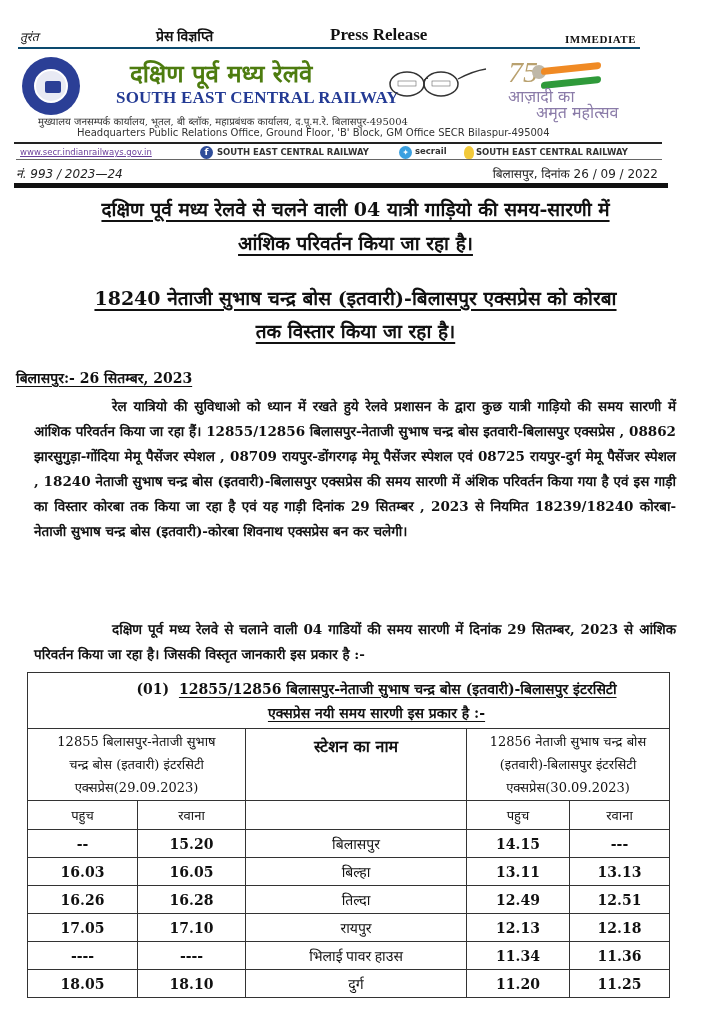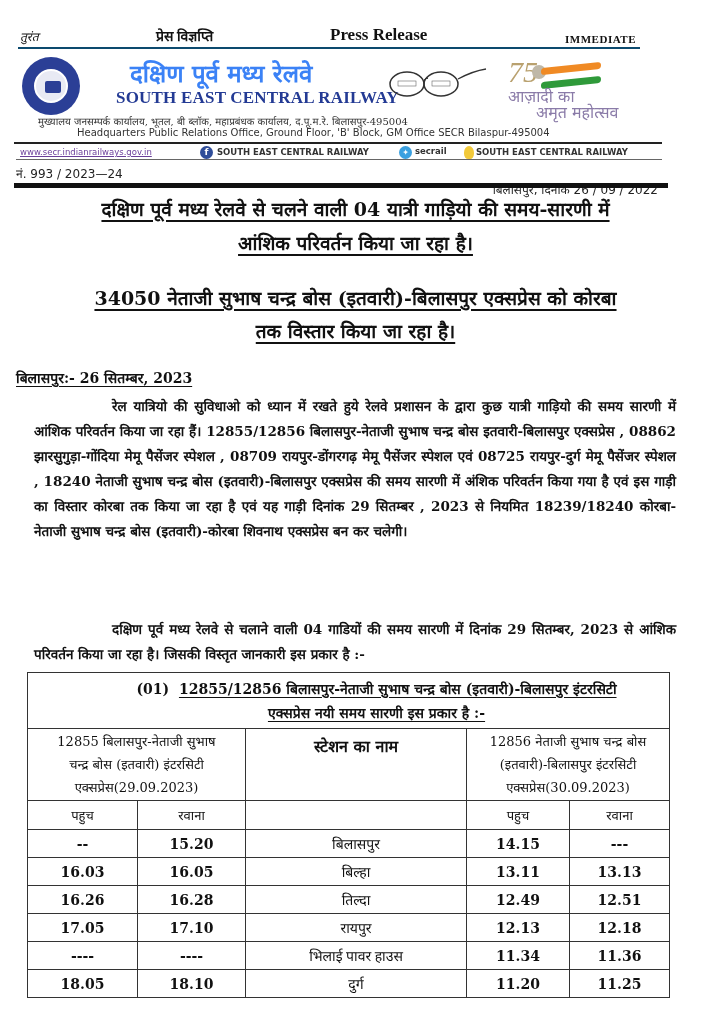--- a/index.html
+++ b/index.html
@@ -10,21 +10,21 @@
   .topline span { position: absolute; bottom: 2px; font-weight: bold; }
   .tl-hi { left: 2px; font-size: 12px; font-style: italic; font-weight: normal !important; }
   .tl-press-hi { left: 138px; font-size: 14px; }
   .tl-press-en { left: 312px; font-size: 17px; }
   .tl-imm { right: 4px; font-size: 11px; letter-spacing: 0.5px; }
 
   .logo-ir { position: absolute; left: 22px; top: 57px; width: 58px; height: 58px; border-radius: 50%; background: #2b3f96; }
   .logo-ir .inner { position: absolute; left: 12px; top: 12px; width: 34px; height: 34px; border-radius: 50%; background: #e8eaf4; border: 2px solid #fff; }
   .logo-ir .engine { position: absolute; left: 9px; top: 10px; width: 16px; height: 12px; background: #2b3f96; border-radius: 2px; }
 
-  .org-hi { position: absolute; left: 130px; top: 56px; font-family: "DejaVu Sans", sans-serif; font-size: 24px; color: #3b82f6; font-weight: bold; }
+  .org-hi { position: absolute; left: 130px; top: 56px; font-family: "DejaVu Sans", sans-serif; font-size: 24px; color: #4d7c0f; font-weight: bold; }
   .org-en { position: absolute; left: 116px; top: 88px; font-family: "Liberation Serif", serif; font-size: 17px; color: #233a94; font-weight: bold; letter-spacing: 0.2px; }
 
   .swachh { position: absolute; left: 383px; top: 65px; width: 105px; height: 34px; }
   .azadi { position: absolute; left: 496px; top: 55px; width: 150px; height: 65px; text-align: right; }
   .azadi .n75 { position: absolute; left: 12px; top: 0; font-size: 30px; color: #b9a16f; font-style: italic; font-family: "Liberation Serif", serif; }
   .azadi .flag1 { position: absolute; left: 45px; top: 10px; width: 60px; height: 7px; background: #f08a24; transform: skewY(-6deg); border-radius: 4px; }
   .azadi .flag2 { position: absolute; left: 45px; top: 24px; width: 60px; height: 7px; background: #2f9a3a; transform: skewY(-6deg); border-radius: 4px; }
   .azadi .chakra { position: absolute; left: 36px; top: 10px; width: 14px; height: 14px; border-radius: 50%; background: #bfb8a8; }
   .azadi .t1 { position: absolute; left: 12px; top: 30px; font-family: "DejaVu Sans", sans-serif; font-size: 16px; color: #8a7ba8; }
   .azadi .t2 { position: absolute; left: 40px; top: 46px; font-family: "DejaVu Sans", sans-serif; font-size: 16px; color: #8a7ba8; }
@@ -36,22 +36,22 @@
   .social { position: absolute; left: 16px; top: 146px; width: 646px; height: 14px; font-family: "DejaVu Sans", sans-serif; font-size: 8.5px; font-weight: bold; color: #333; border-bottom: 1px solid #666; }
   .social .url { position: absolute; left: 4px; top: 1px; color: #6b3f9a; text-decoration: underline; font-weight: normal; }
   .social .fb { position: absolute; left: 184px; top: 0; width: 13px; height: 13px; border-radius: 50%; background: #2f4d99; color: #fff; font-size: 9px; text-align: center; line-height: 13px; }
   .social .fbt { position: absolute; left: 201px; top: 1px; }
   .social .tw { position: absolute; left: 383px; top: 0; width: 13px; height: 13px; border-radius: 50%; background: #3aa0e0; color: #fff; font-size: 8px; text-align: center; line-height: 13px; }
   .social .twt { position: absolute; left: 399px; top: 0; }
   .social .koo { position: absolute; left: 448px; top: 0; width: 10px; height: 13px; border-radius: 50% 50% 40% 40%; background: #f2c93a; }
   .social .koot { position: absolute; left: 460px; top: 1px; }
 
   .refline { position: absolute; left: 16px; top: 163px; width: 646px; height: 18px; font-family: "DejaVu Sans", sans-serif; font-size: 12px; color: #222; }
-  .refline .no { position: absolute; left: 0; top: 2px; }
-  .refline .date { position: absolute; right: 4px; top: 18px; padding-left: 25px; }
+  .refline .no { position: absolute; left: 0; top: 2px; font-style: italic; }
+  .refline .date { position: absolute; right: 4px; top: 2px; padding-left: 25px; }
   .rule2 { position: absolute; left: 14px; top: 183px; width: 654px; height: 5px; background: #111; }
 
   .headline { position: absolute; left: 0; width: 711px; text-align: center; font-family: "DejaVu Serif", serif; font-weight: bold; font-size: 19px; color: #111; }
   .headline span { text-decoration: underline; text-underline-offset: 4px; text-decoration-thickness: 2px; }
   .h1a { top: 196px; }
   .h1b { top: 230px; }
   .h2a { top: 285px; }
   .h2b { top: 318px; }
 
   .dateline { position: absolute; left: 16px; top: 368px; font-family: "DejaVu Serif", serif; font-weight: bold; font-size: 14px; text-decoration: underline; text-underline-offset: 3px; }
@@ -122,21 +122,21 @@
 </div>
 
 <div class="refline">
   <span class="no">नं. 993 / 2023—24</span>
   <span class="date">बिलासपुर, दिनांक 26 / 09 / 2022</span>
 </div>
 <div class="rule2"></div>
 
 <div class="headline h1a"><span>दक्षिण पूर्व मध्य रेलवे से चलने वाली 04 यात्री गाड़ियो की समय-सारणी में</span></div>
 <div class="headline h1b"><span>आंशिक परिवर्तन किया जा रहा है।</span></div>
-<div class="headline h2a"><span>34050 नेताजी सुभाष चन्द्र बोस (इतवारी)-बिलासपुर एक्सप्रेस को कोरबा</span></div>
+<div class="headline h2a"><span>18240 नेताजी सुभाष चन्द्र बोस (इतवारी)-बिलासपुर एक्सप्रेस को कोरबा</span></div>
 <div class="headline h2b"><span>तक विस्तार किया जा रहा है।</span></div>
 
 <div class="dateline">बिलासपुर:- 26 सितम्बर,  2023</div>
 
 <div class="para p1"><span class="indent"></span><span>रेल यात्रियो की सुविधाओ को ध्यान में रखते हुये    रेलवे प्रशासन  के द्वारा कुछ यात्री गाड़ियो की समय सारणी में आंशिक परिवर्तन किया जा रहा हैं। 12855/12856 बिलासपुर-नेताजी सुभाष चन्द्र बोस इतवारी-बिलासपुर एक्सप्रेस   , 08862 झारसुगुड़ा-गोंदिया मेमू पैसेंजर स्पेशल    , 08709 रायपुर-डोंगरगढ़ मेमू पैसेंजर स्पेशल एवं 08725 रायपुर-दुर्ग  मेमू पैसेंजर स्पेशल      , 18240 नेताजी सुभाष चन्द्र बोस (इतवारी)-बिलासपुर एक्सप्रेस की समय  सारणी में अंशिक परिवर्तन किया गया है एवं इस गाड़ी का विस्तार कोरबा तक किया जा रहा है एवं यह गाड़ी दिनांक 29 सितम्बर     , 2023  से नियमित 18239/18240 कोरबा-नेताजी सुभाष चन्द्र बोस (इतवारी)-कोरबा शिवनाथ एक्सप्रेस बन कर चलेगी।</span></div>
 <div class="para p2"><span class="indent"></span><span>दक्षिण पूर्व मध्य रेलवे से चलाने वाली 04 गाडियों  की समय सारणी में दिनांक 29 सितम्बर,  2023 से आंशिक परिवर्तन किया जा रहा है। जिसकी विस्तृत जानकारी इस प्रकार है :-</span></div>
 
 <table class="tt">
   <tbody>
       <tr>

